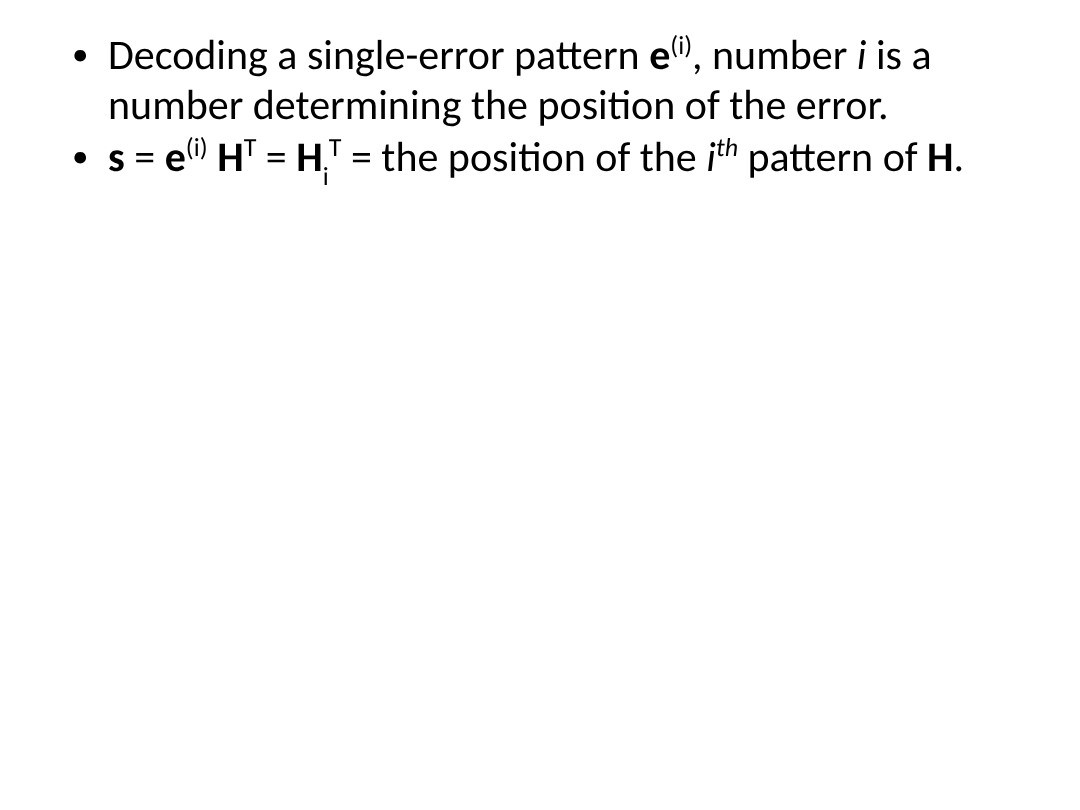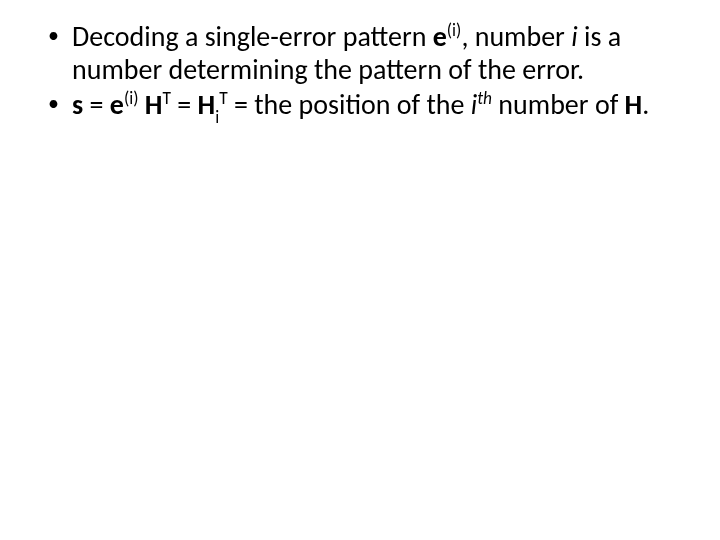--- a/index.html
+++ b/index.html
@@ -52,23 +52,23 @@
 </style>
 </head>
 <body>
 
 <div class="slide">
 
 
   <ul class="bullets">
 
     <li>
-      <span>Decoding a single-error pattern </span><span class="b">e</span><sup>(i)</sup><span>, number </span><span class="i">i</span><span> is a number determining the pattern of the error.</span>
+      <span>Decoding a single-error pattern </span><span class="b">e</span><sup>(i)</sup><span>, number </span><span class="i">i</span><span> is a number determining the position of the error.</span>
     </li>
 
     <li>
-      <span class="b">s</span><span> = </span><span class="b">e</span><sup>(i)</sup><span> </span><span class="b">H</span><sup>T</sup><span> = </span><span class="b">H</span><sub>i</sub><sup>T</sup><span> = the position of the </span><span class="i">i</span><sup class="i">th</sup><span> number of </span><span class="b">H</span><span>.</span>
+      <span class="b">s</span><span> = </span><span class="b">e</span><sup>(i)</sup><span> </span><span class="b">H</span><sup>T</sup><span> = </span><span class="b">H</span><sub>i</sub><sup>T</sup><span> = the position of the </span><span class="i">i</span><sup class="i">th</sup><span> pattern of </span><span class="b">H</span><span>.</span>
     </li>
 
 
   </ul>
 
 </div>
 
 </body></html>

